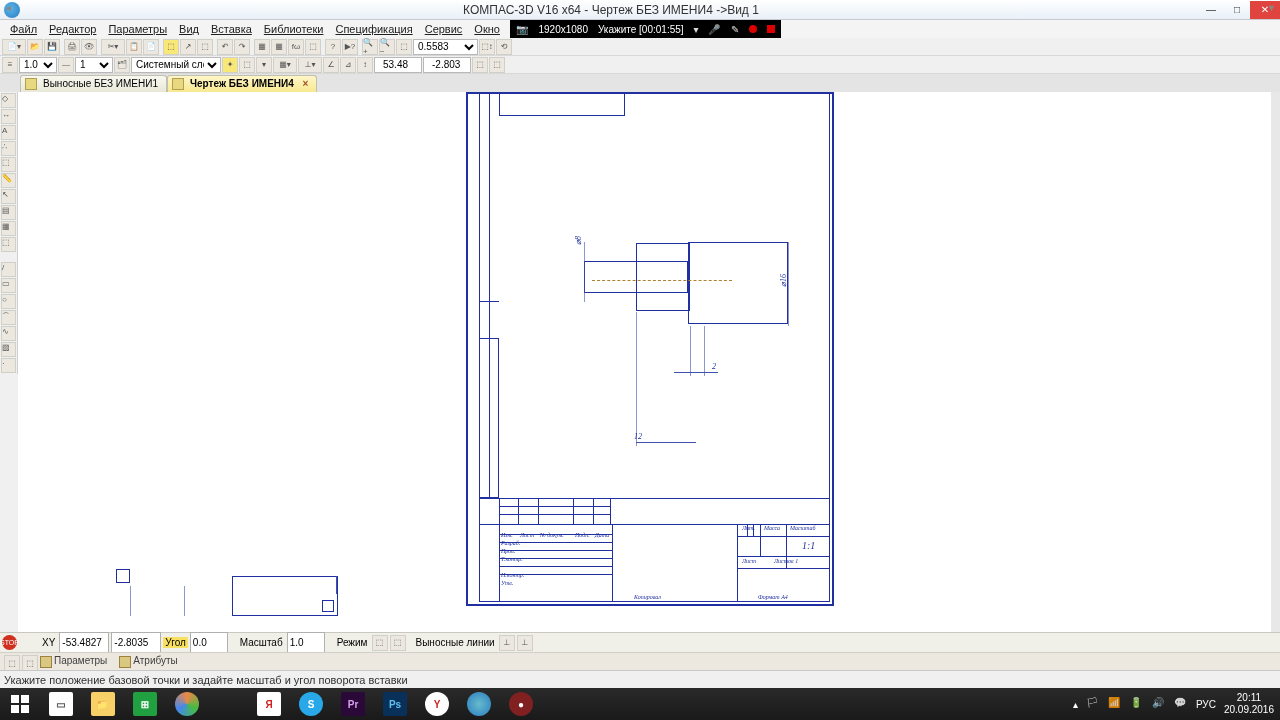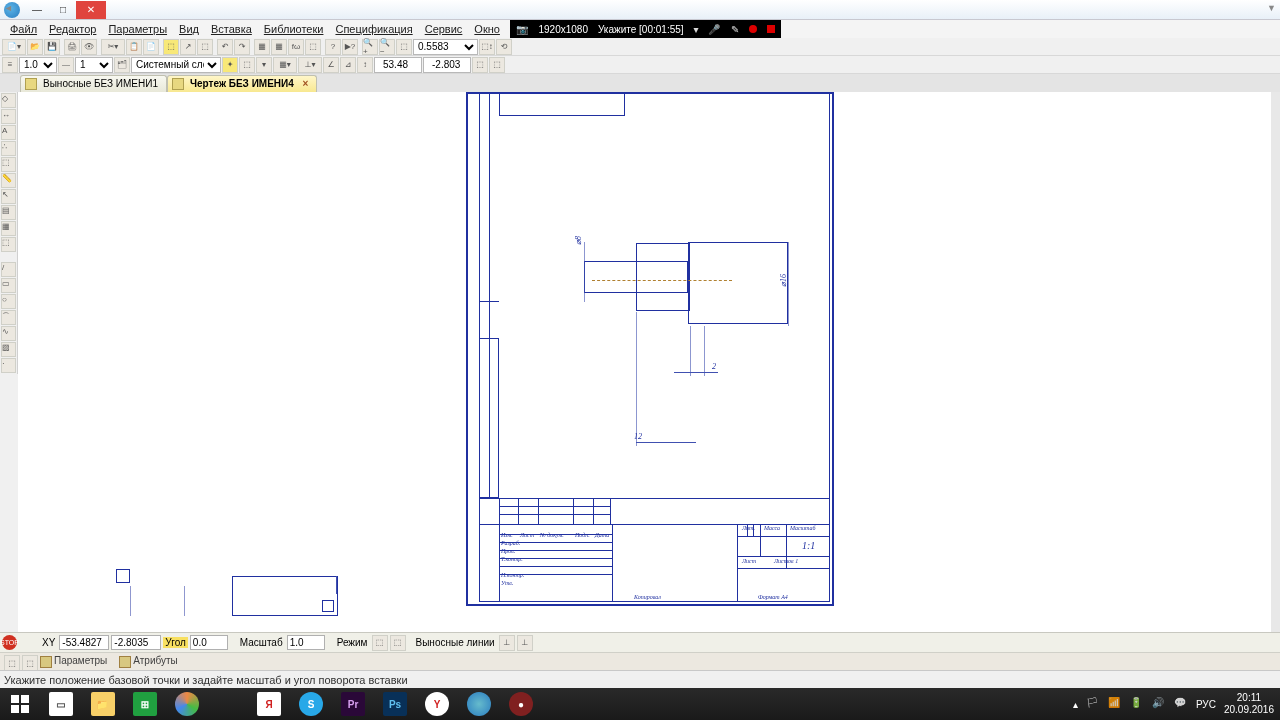--- a/index.html
+++ b/index.html
@@ -53,21 +53,21 @@
 .dwg-framebox { border: 1px solid #2030a0; }
 .dwg-line { background: #2030a0; position: absolute; }
 .dwg-dash { border-top: 1px dashed #b08030; position: absolute; }
 .dwg-txt { position: absolute; font-size: 8px; font-style: italic; color: #2030a0; font-family: 'Times New Roman', serif; }
 
 
 .proppanel { position: absolute; left: 0; right: 0; bottom: 68px; height: 20px; background: #f0f0e8; border-top: 1px solid #c8c8c0; display: flex; align-items: center; padding-left: 20px; gap: 2px; }
 .proppanel .stopbtn { position: absolute; left: 2px; width: 15px; height: 15px; background: #d03020; border-radius: 50%; color: #fff; font-size: 7px; display: flex; align-items: center; justify-content: center; }
 .proppanel .lbl { font-size: 10px; padding: 0 2px; }
 .proppanel .lbl.hi { background: #f8e060; }
-.proppanel .pinp { width: 50px; height: 15px; font-size: 10px; border: 1px solid #b0b0b0; padding: 0 2px; background: #fff; }
+.proppanel .pinp { width: 50px; height: 21px; font-size: 10px; border: 1px solid #b0b0b0; padding: 0 2px; background: #fff; }
 
 .proptabs { position: absolute; left: 0; right: 0; bottom: 50px; height: 18px; background: #ece8e0; border-top: 1px solid #d0d0c8; display: flex; align-items: center; padding-left: 40px; gap: 12px; }
 .proptabs .ptab { font-size: 10px; color: #404040; cursor: pointer; }
 .proptabs .picon { width: 12px; height: 12px; background: #d8c880; border: 1px solid #a08040; margin-right: 2px; display: inline-block; vertical-align: middle; }
 
 .statusbar { position: absolute; left: 0; right: 0; bottom: 32px; height: 18px; background: #f0f0f0; border-top: 1px solid #c8c8c8; display: flex; align-items: center; padding-left: 4px; font-size: 11px; color: #303030; }
 
 
 .taskbar { position: absolute; left: 0; right: 0; bottom: 0; height: 32px; background: linear-gradient(#2a2a2a,#1a1a1a); display: flex; align-items: center; }
 .taskbar .start { width: 40px; height: 32px; display: flex; align-items: center; justify-content: center; }
@@ -76,20 +76,21 @@
 .taskbar .task .ibox { width: 24px; height: 24px; border-radius: 2px; display: flex; align-items: center; justify-content: center; font-size: 10px; font-weight: bold; color: #fff; }
 .taskbar .tray { margin-left: auto; display: flex; align-items: center; gap: 8px; padding-right: 6px; color: #fff; font-size: 10px; }
 .taskbar .tray .trayicon { width: 14px; height: 14px; opacity: .8; }
 .taskbar .clock { text-align: center; line-height: 12px; }
 </style>
 </head>
 <body>
 
 <div class="titlebar">
   <div class="icon"></div>
+  <div class="title">КОМПАС-3D V16  x64 - Чертеж БЕЗ ИМЕНИ4 -&gt;Вид 1</div>
   <div class="winbtns">
     <div class="winbtn">—</div>
     <div class="winbtn">□</div>
     <div class="winbtn close">✕</div>
   </div>
 </div>
 
 <div class="menubar">
   <div class="menuitem"><u>Файл</u></div>
   <div class="menuitem"><u>Редактор</u></div>

